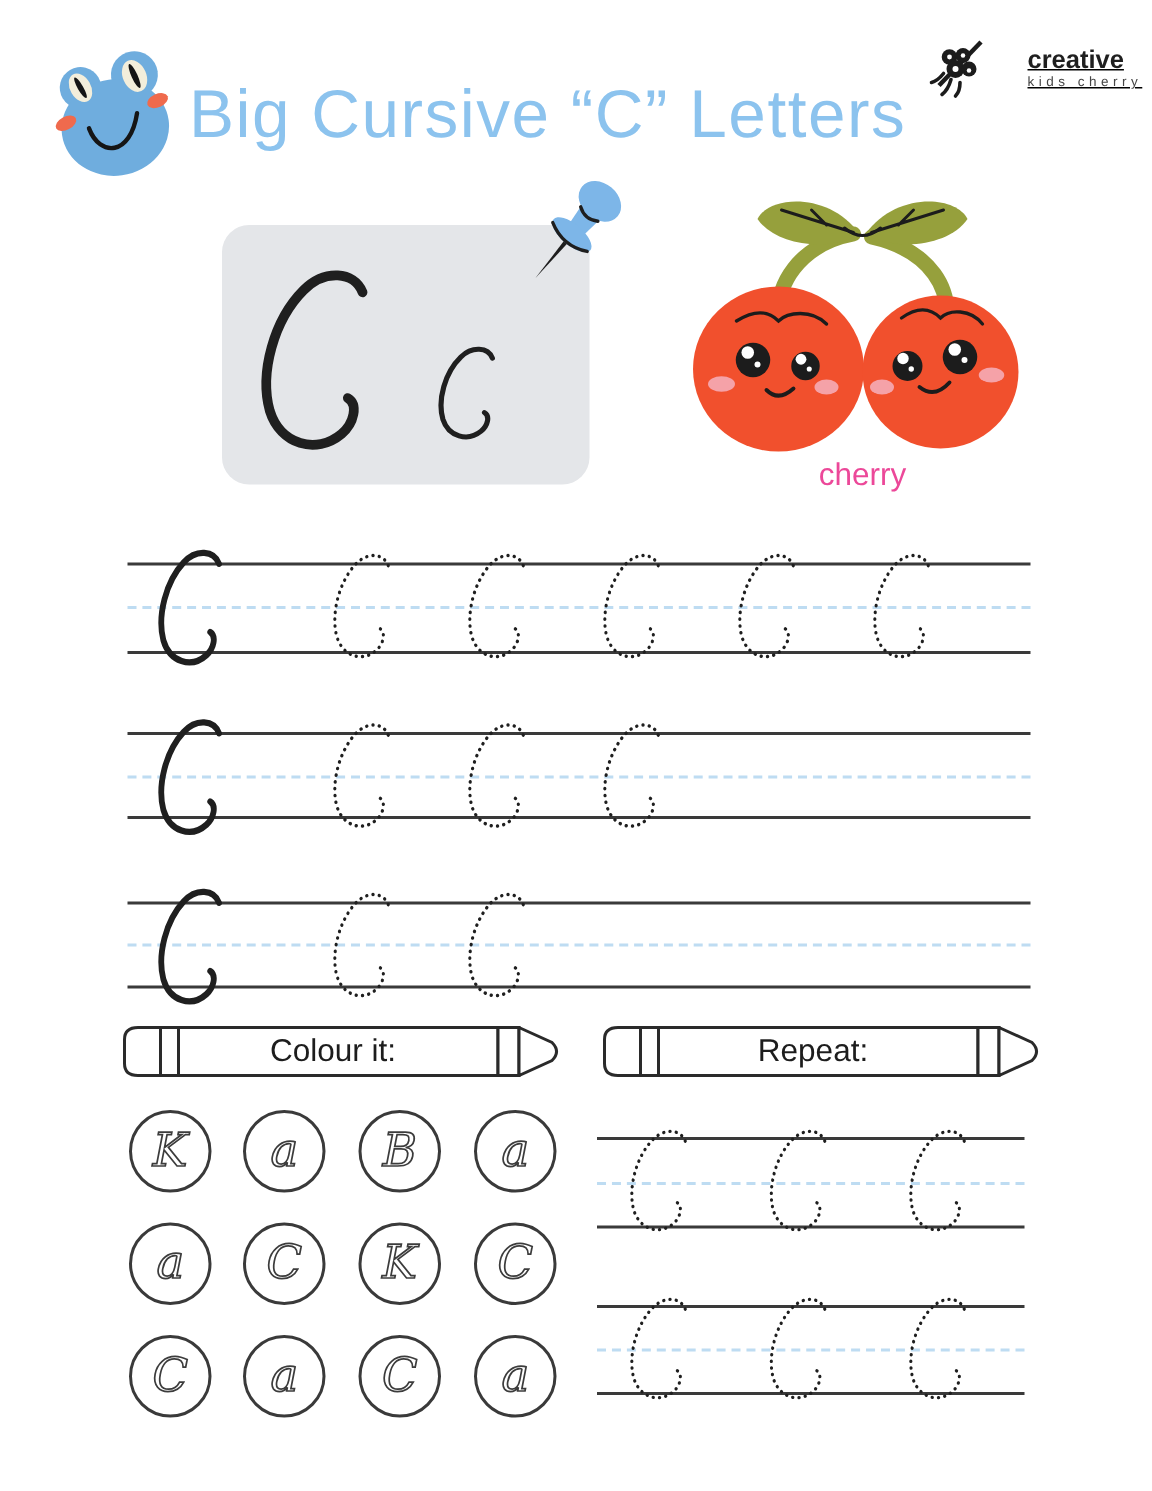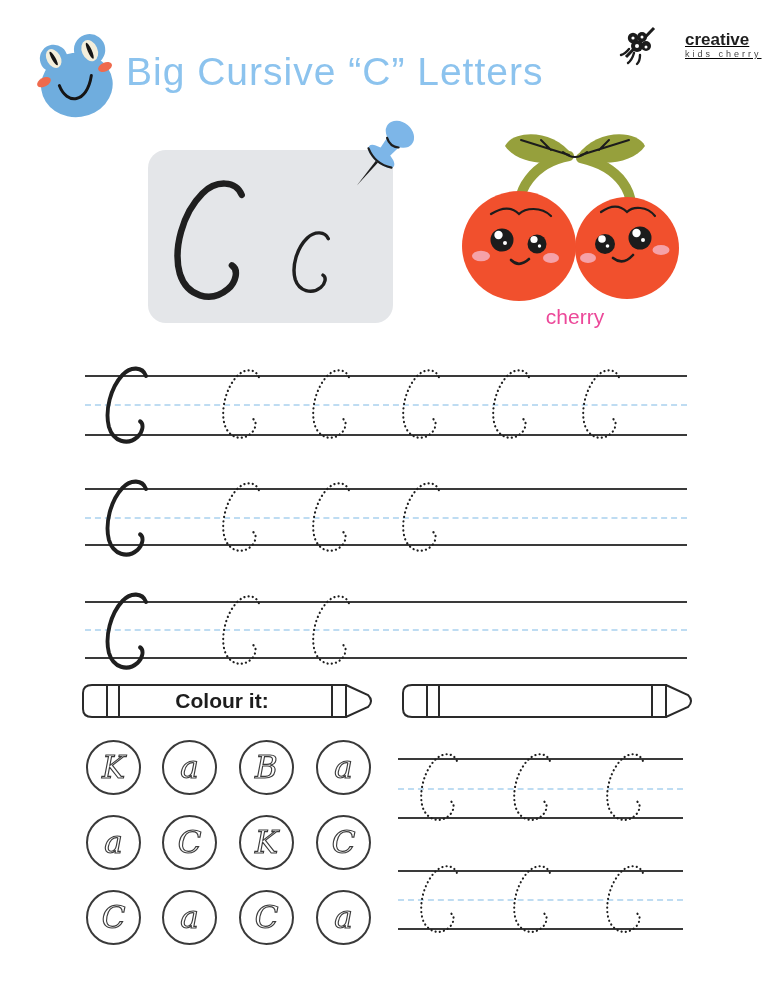--- a/index.html
+++ b/index.html
@@ -1,41 +1,41 @@
 <!DOCTYPE html>
 <html><head>
 <meta charset="utf-8">
 <style>
   html,body{margin:0;padding:0;background:#fff;}
   .page{position:relative;width:768px;height:994px;background:#ffffff;
         font-family:"Liberation Sans",sans-serif;overflow:hidden;}
   .abs{position:absolute;}
   .title{position:absolute;left:126px;top:50px;width:560px;
-         font-size:39px;letter-spacing:1px;color:#8cc3ee;font-weight:400;white-space:nowrap;}
+         font-size:45px;letter-spacing:1px;color:#8cc3ee;font-weight:400;white-space:nowrap;}
   .brand{position:absolute;left:685px;top:31px;text-decoration:underline;}
   .brand-name{font-size:17px;font-weight:bold;color:#1f1f1f;line-height:17px;}
   .brand-tag{font-size:9px;letter-spacing:3px;color:#454545;line-height:12px;}
   .card{position:absolute;left:148px;top:150px;width:245px;height:173px;
         background:#e4e6e9;border-radius:18px;}
   .vocab{position:absolute;left:455px;top:305px;width:240px;text-align:center;
          font-size:21px;color:#ec4899;}
   .rule{position:absolute;height:2px;background:#3a3a3a;}
   .rule-mid{position:absolute;height:0;border-top:2px dashed #bedcf2;}
   .glyph{position:absolute;}
   .glyph svg{width:100%;height:100%;display:block;}
   .circle{position:absolute;width:55px;height:55px;border:2px solid #3a3a3a;border-radius:50%;
           display:flex;align-items:center;justify-content:center;background:#fff;box-sizing:border-box;}
   .circle-letter{font-family:"DejaVu Serif",serif;font-style:italic;font-size:31px;line-height:1;color:#3f3f3f;}
   @supports (-webkit-text-stroke:1px #000){
     .circle-letter{color:#ffffff;-webkit-text-stroke:1.15px #3c3c3c;}
   }
   .crayon{position:absolute;width:292px;height:34px;}
   .crayon svg{width:100%;height:100%;display:block;}
   .crayon-label{position:absolute;left:30px;top:0;width:220px;height:34px;line-height:34px;
-                text-align:center;font-size:21px;color:#1d1d1d;font-weight:bold;}
+                text-align:center;font-size:21px;color:#1d1d1d;}
 </style>
 </head>
 <body>
 
 <div class="page">
 
   <svg class="abs" style="left:30px;top:28px" width="92" height="92" viewBox="0 0 100 100">
     <g transform="rotate(-8 50 55)">
       <circle cx="29" cy="30" r="15" fill="#6fadde"></circle>
       <circle cx="69" cy="26" r="17" fill="#6fadde"></circle>
@@ -287,15 +287,16 @@
     <div class="crayon-label">Colour it:</div>
   </div>
   <div class="crayon" style="left:402px;top:684px">
     <svg viewBox="0 0 292 34">
       <path d="M10,1 H250 V33 H10 Q1,33 1,25 V9 Q1,1 10,1 Z" fill="#fff" stroke="#2a2a2a" stroke-width="2"></path>
       <line x1="25" y1="1" x2="25" y2="33" stroke="#2a2a2a" stroke-width="2"></line>
       <line x1="37" y1="1" x2="37" y2="33" stroke="#2a2a2a" stroke-width="2"></line>
       <rect x="250" y="1" width="14" height="32" fill="#fff" stroke="#2a2a2a" stroke-width="2"></rect>
       <path d="M264,1 L286,11 Q292,17 286,23 L264,33 Z" fill="#fff" stroke="#2a2a2a" stroke-width="2"></path>
     </svg>
+    <div class="crayon-label">Repeat:</div>
   </div>
 
 </div>
 
 </body></html>

